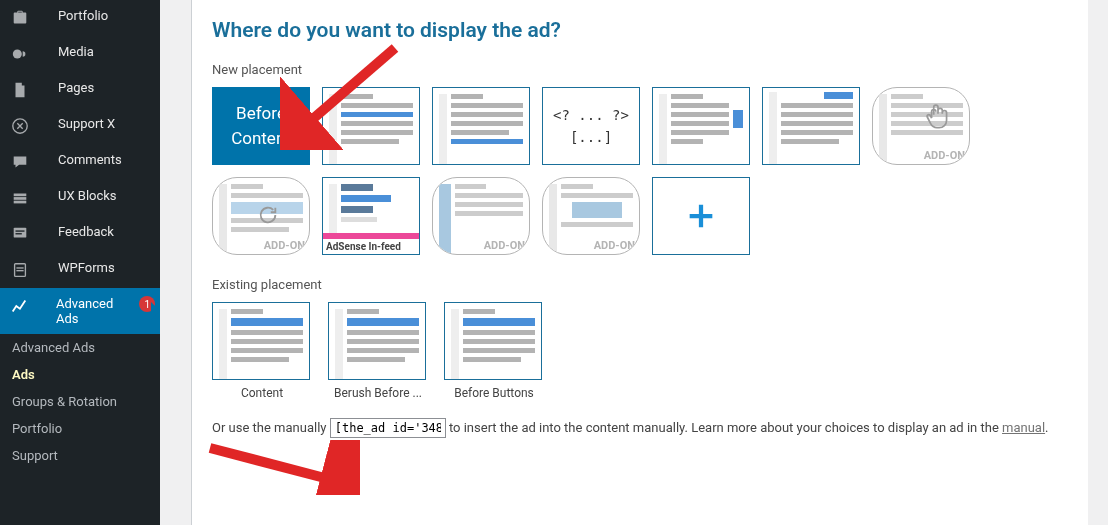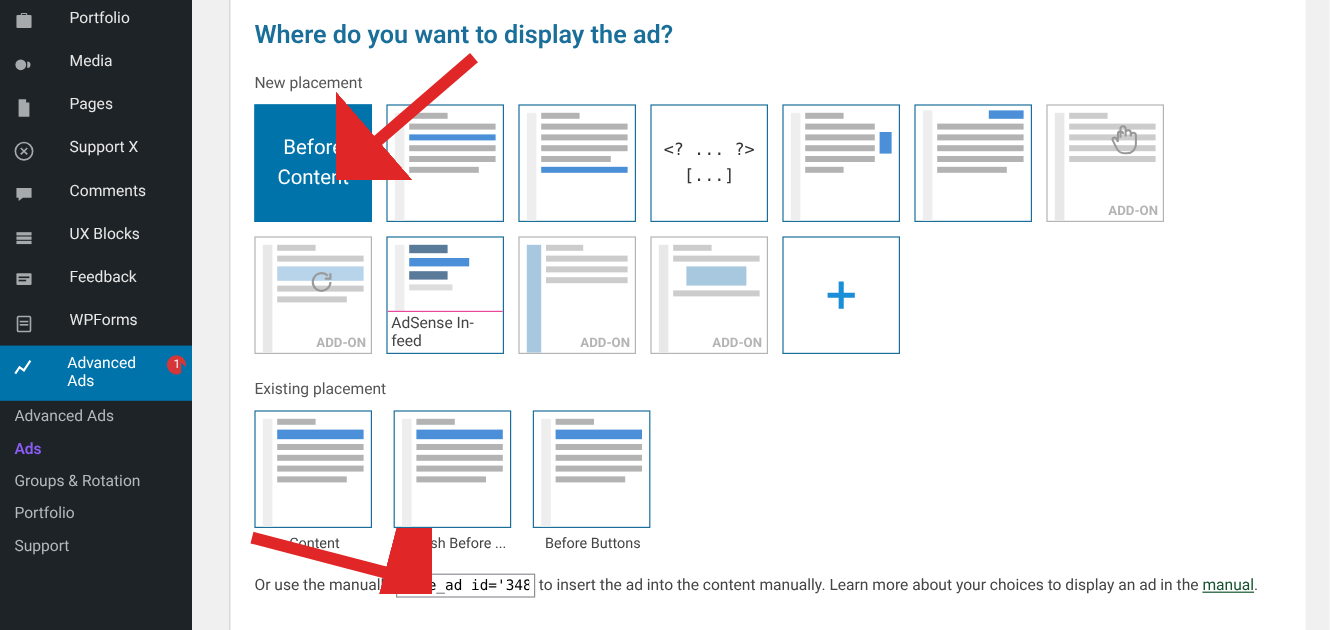--- a/index.html
+++ b/index.html
@@ -5,54 +5,54 @@
 * { box-sizing: border-box; margin: 0; padding: 0; }
 body { font-family: -apple-system, BlinkMacSystemFont, "Segoe UI", Roboto, sans-serif; font-size: 13px; color: #3c434a; background: #f0f0f1; width: 1108px; height: 525px; overflow: hidden; position: relative; }
 .sidebar { position: absolute; left: 0; top: 0; width: 160px; height: 525px; background: #1d2327; color: #f0f0f1; }
 .sidebar-item { display: flex; align-items: flex-start; padding: 8px 10px; color: #e8e8e8; cursor: pointer; gap: 20px; }
 .sidebar-item .ic { width: 20px; height: 20px; margin-right: 8px; display: inline-flex; align-items: center; justify-content: center; color: #a7aaad; }
 .sidebar-item.active { background: #0073aa; color: #fff; position: relative; }
 .sidebar-item.active .ic { color: #fff; }
 .sidebar-item.active::after { content: ""; position: absolute; right: -9px; top: 50%; margin-top: -9px; border: 9px solid transparent; border-left-color: #0073aa; }
 .badge { background: #d63638; color: #fff; border-radius: 10px; font-size: 10px; min-width: 16px; height: 16px; display: inline-flex; align-items: center; justify-content: center; margin-left: 6px; padding: 0 4px; }
 .sub-item { padding: 6px 12px; color: #b4b9be; cursor: pointer; font-size: 13px; }
-.sub-item.current { color: #8b5cf6; font-weight: 600; }
+.sub-item.current { color: #fef9c3; font-weight: 600; }
 .main { position: absolute; left: 160px; top: 0; right: 0; bottom: 0; padding: 0; margin-left: 11px; }
 .panel { background: #fff; margin: 0 20px; padding: 18px 20px 30px 20px; min-height: 525px; border-left: 1px solid #ccd0d4; }
 h2.q { color: #1a6f9a; font-size: 21px; font-weight: 600; margin-bottom: 20px; }
 .sec-label { color: #555; font-size: 13px; margin-bottom: 10px; }
 .grid { display: flex; flex-wrap: wrap; gap: 12px; margin-bottom: 22px; }
-.tile { width: 98px; height: 98px; border: 1px solid #1a6f9a; background: #fff; position: relative; cursor: pointer; display: flex; flex-direction: column; overflow: hidden; }
+.tile { width: 98px; height: 78px; border: 1px solid #1a6f9a; background: #fff; position: relative; cursor: pointer; display: flex; flex-direction: column; overflow: hidden; }
 .tile.sel { background: #0073aa; color: #fff; border-color: #0073aa; display: flex; align-items: center; justify-content: center; font-size: 17px; line-height: 1.5; }
-.tile.gray { border-color: #b4b4b4; }
+.tile.gray { border-color: #b4b4b4; border-radius: 25px; }
 .tile .doc { flex: 1; display: flex; padding: 6px 6px 0 6px; }
 .tile .mar { width: 8px; background: #eee; margin-right: 4px; }
 .tile.gray .mar { background: #e8e8e8; }
 .tile .lines { flex: 1; display: flex; flex-direction: column; gap: 4px; }
 .ln { height: 5px; background: #b3b3b3; }
 .ln.sh { width: 45%; }
 .ln.md { width: 80%; }
 .ln.bl { background: #4a8fd8; }
 .tile.gray .ln { background: #ccc; }
 .tile.gray .ln.bl { background: #b8d4ea; }
 .tile .addon { position: absolute; bottom: 2px; right: 4px; font-size: 11px; font-weight: 700; color: #b4b4b4; }
-.tile .foot { font-size: 13px; font-weight: 400; padding: 2px 3px; color: #444; border-top: 1px solid #ec4899; }
+.tile .foot { font-size: 10px; font-weight: 700; padding: 2px 3px; color: #444; border-top: 6px solid #ec4899; }
 .tile.code { display: flex; align-items: center; justify-content: center; flex-direction: column; font-family: monospace; font-size: 14px; color: #333; gap: 6px; }
 .tile.plus { display: flex; align-items: center; justify-content: center; }
 .tile.plus svg { stroke: #1a8fd8; }
 .sidecol { position: absolute; right: 6px; top: 22px; width: 10px; height: 18px; background: #4a8fd8; }
 .hand { position: absolute; right: 18px; top: 14px; }
 .refresh { position: absolute; right: 30px; top: 26px; }
 .ex-grid { display: flex; gap: 16px; margin-bottom: 18px; }
 .ex { width: 100px; }
 .ex .tile { margin-bottom: 6px; }
 .ex-label { text-align: center; font-size: 12px; color: #444; }
 .shortcode-line { font-size: 13px; color: #444; }
 .shortcode-line input { font-family: monospace; font-size: 12px; padding: 2px 4px; border: 1px solid #8c8f94; background: #fff; width: 116px; vertical-align: baseline; }
-.shortcode-line a { color: #14532d; }
+.shortcode-line a { color: #737373; }
 .arrow { position: absolute; pointer-events: none; z-index: 50; }
 .arrow svg { display: block; }
 </style>
 </head>
 <body>
 
 <div class="sidebar">
   <div class="sidebar-item">
       <span class="ic">
         <svg width="18" height="18" viewBox="0 0 20 20" fill="currentColor">

